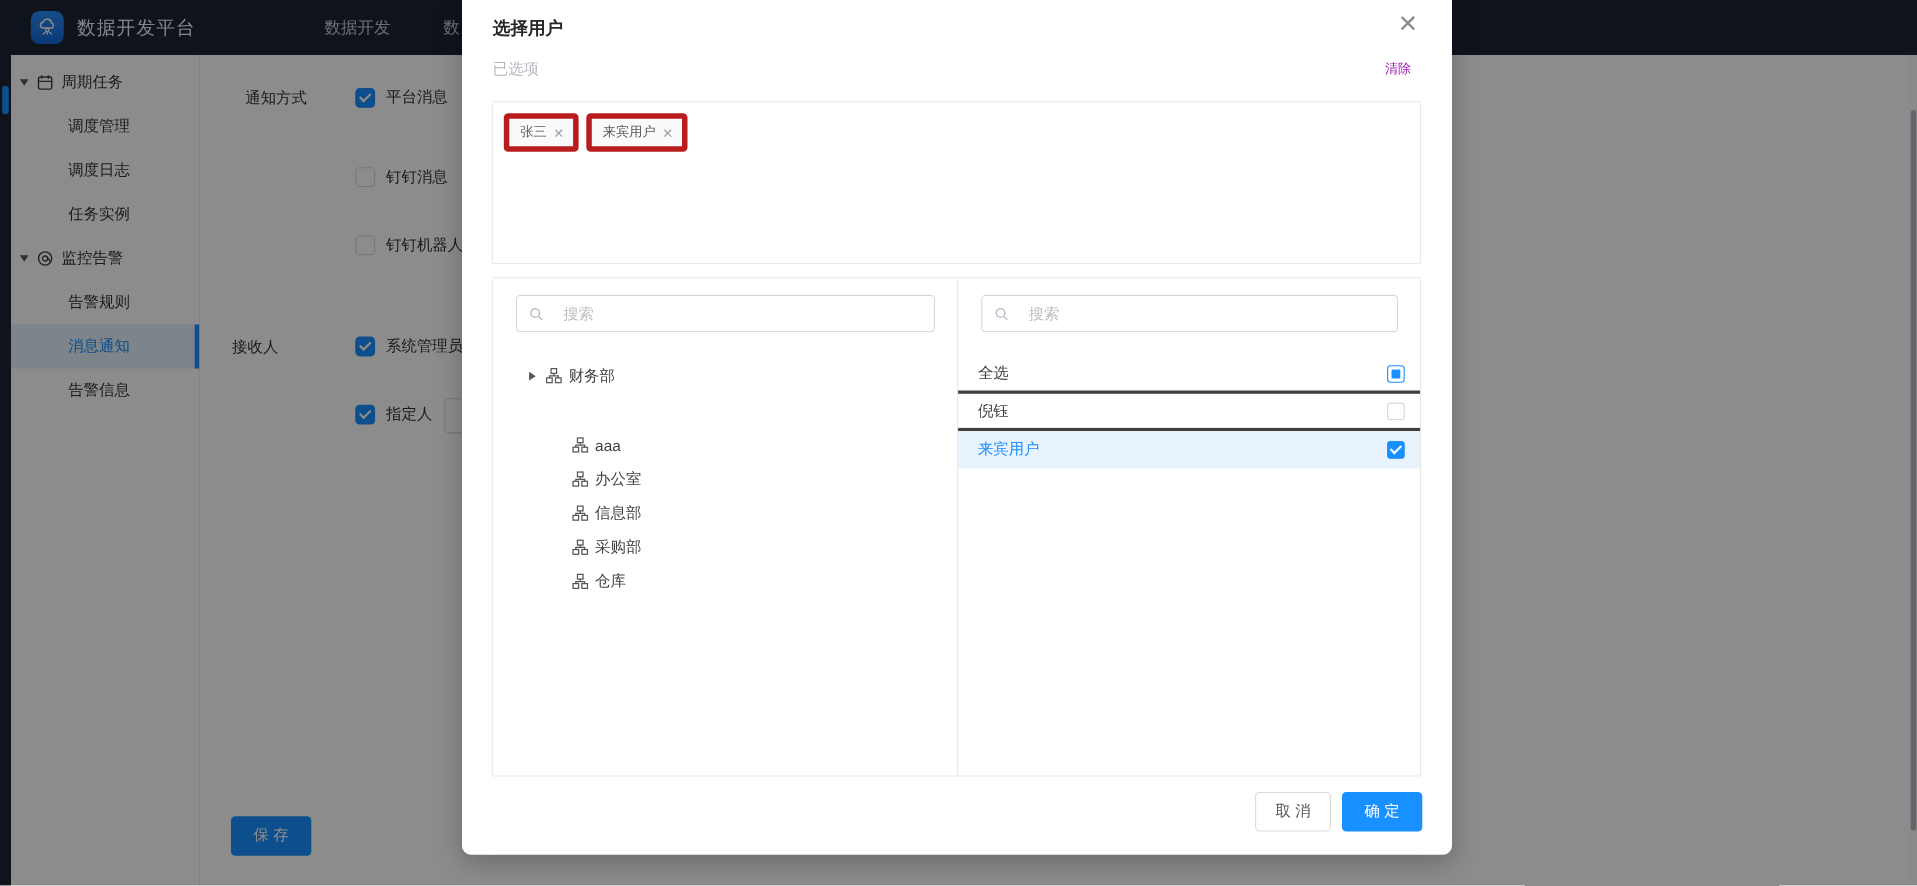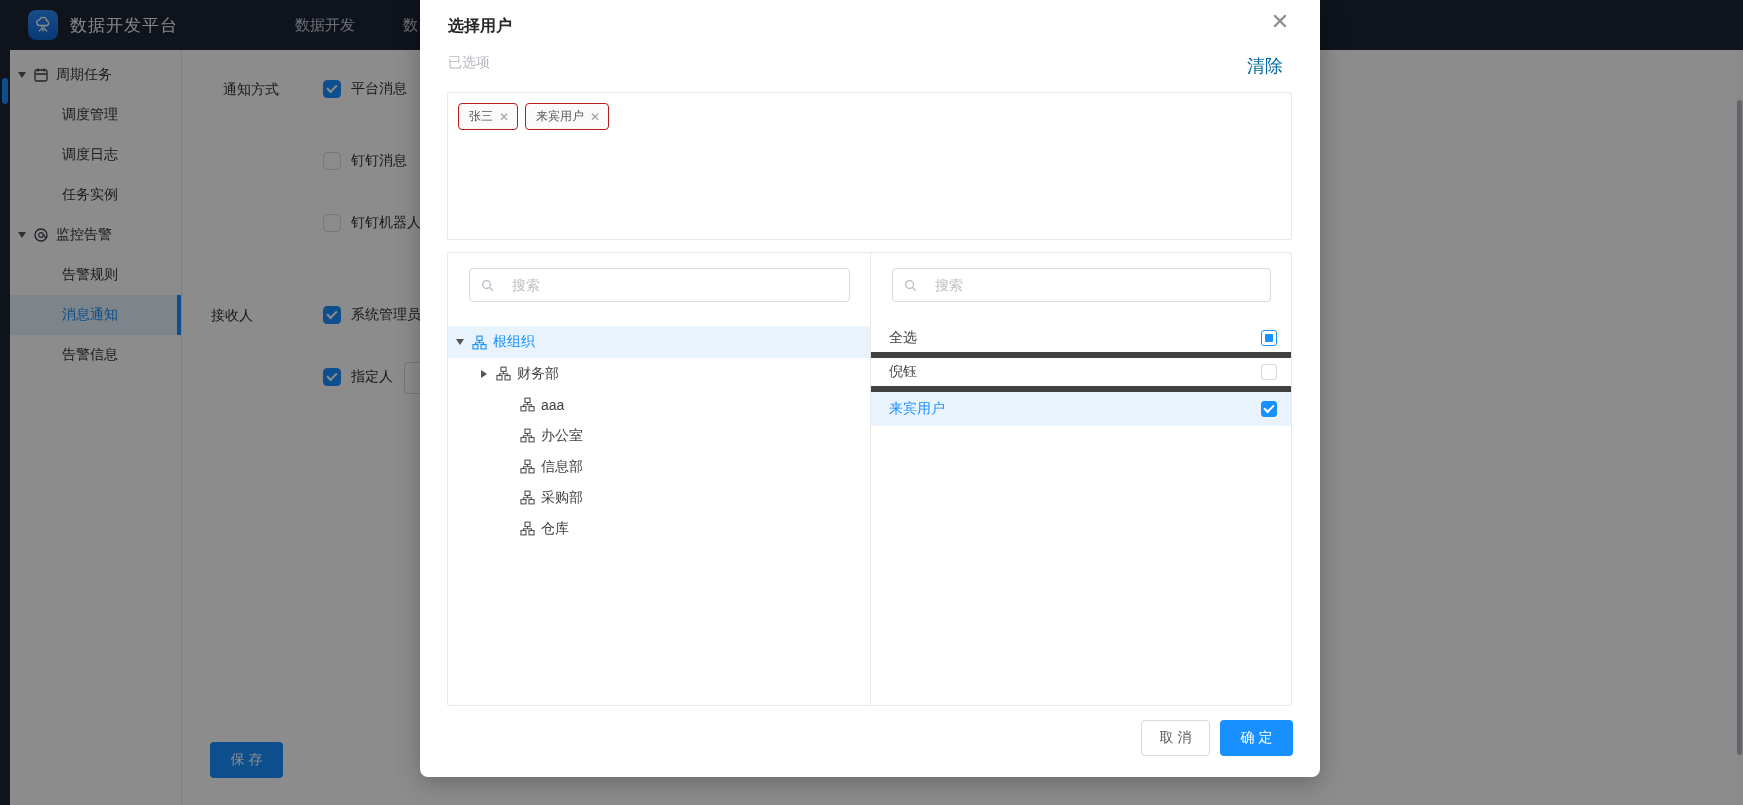--- a/index.html
+++ b/index.html
@@ -53,24 +53,24 @@
   .v-thumb { position:absolute; left:1px; width:5px; top:50px; height:655px; background:#b3b9c3; border-radius:3px; }
 
   
   .mask { position:absolute; inset:0; background:rgba(0,0,0,0.45); z-index:5; }
   .modal { position:absolute; left:420px; top:0; width:900px; height:777px; background:#fff;
     border-radius:0 0 8px 8px; box-shadow:0 6px 24px rgba(0,0,0,.25); z-index:10; }
   .modal-title { position:absolute; left:28px; top:16px; font-size:16px; font-weight:bold; color:#262626; }
   .modal-close { position:absolute; right:26px; top:8px; font-size:22px; color:#8c8c8c; cursor:pointer;
     width:28px; height:28px; display:flex; align-items:center; justify-content:center; }
   .sel-label { position:absolute; left:28px; top:54px; font-size:14px; color:#b4b8bf; }
-  .clear-link { position:absolute; right:37px; top:54px; font-size:18px; color:#0369a1; cursor:pointer; }
+  .clear-link { position:absolute; right:37px; top:54px; font-size:12px; color:#a21caf; cursor:pointer; }
   .sel-box { position:absolute; left:27px; top:92px; width:845px; height:148px; border:1px solid #e8e8e8;
     border-radius:2px; padding:10px; display:flex; align-items:flex-start; gap:7px; }
-  .tag { display:flex; align-items:center; gap:6px; background:#fafafa; border:1px solid #b91c1c;
+  .tag { display:flex; align-items:center; gap:6px; background:#fafafa; border:5px solid #b91c1c;
     border-radius:4px; padding:4px 8px 4px 10px; font-size:12px; color:#595959; }
   .tag-x { color:#9aa0a6; font-size:12px; cursor:pointer; }
 
   .transfer { position:absolute; left:27px; top:252px; width:845px; height:454px; border:1px solid #e8e8e8;
     border-radius:2px; display:flex; }
   .pane-left { width:423px; border-right:1px solid #e8e8e8; position:relative; }
   .pane-right { flex:1; position:relative; }
   .search-box { position:absolute; left:21px; top:15px; right:20px; height:34px; border:1px solid #d9d9d9;
     border-radius:4px; display:flex; align-items:center; padding:0 10px; gap:17px; background:#fff; }
   .search-box input { border:none; outline:none; flex:1; font-size:14px; color:#333; background:transparent;
@@ -81,21 +81,21 @@
   .tree-row { height:31px; display:flex; align-items:center; cursor:pointer; color:#404040; }
   .tree-root { background:#e8f3fe; color:#1890ff; }
   .tree-root .org-ico { color:#1890ff; }
   .tree-caret { width:24px; display:flex; justify-content:center; flex:0 0 auto; }
   .org-ico { color:#555; display:flex; margin-right:6px; }
   .tcd { width:0;height:0;border-left:4.5px solid transparent;border-right:4.5px solid transparent;border-top:6px solid #555; }
   .tcr { width:0;height:0;border-top:4.5px solid transparent;border-bottom:4.5px solid transparent;border-left:6px solid #555; }
 
   .ulist { position:absolute; left:0; right:0; top:71px; font-size:14px; }
   .u-row { height:34px; display:flex; align-items:center; padding:0 14px 0 18px; color:#404040;
-    border-bottom:6px solid #404040; cursor:pointer; }
+    border-bottom:3px solid #404040; cursor:pointer; }
   .u-row:last-child { border-bottom:none; }
   .u-row.sel { background:#e8f3fe; color:#1890ff; border-bottom:none; }
   .u-row .spacer { flex:1; }
 
   .modal-footer { position:absolute; right:27px; top:720px; display:flex; gap:10px;justify-content:space-between; }
   .btn-cancel { width:69px; height:36px; background:#fff; border:1px solid #d9d9d9; border-radius:4px;
     font-size:14px; color:#595959; cursor:pointer; font-family:inherit; }
   .btn-ok { width:73px; height:36px; background:#1890ff; border:none; border-radius:4px;
     font-size:14px; color:#fff; cursor:pointer; font-family:inherit; }
 </style>
@@ -218,49 +218,35 @@
 
       <div class="pane-left">
         <div class="search-box">
           <svg width="15" height="15" viewBox="0 0 16 16">
             <circle cx="7" cy="7" r="4.2" fill="none" stroke="#b9bec7" stroke-width="1.4"></circle>
             <line x1="10.2" y1="10.2" x2="13.6" y2="13.6" stroke="#b9bec7" stroke-width="1.4"></line>
           </svg>
           <input type="text" placeholder="搜索" style="">
         </div>
         <div class="tree">
-          <div class="tree-row tree-root" style="height:32px;">
-            <span class="tree-caret">
-                <span class="tcd"></span>
-              </span>
-            <span class="org-ico">
-              <svg width="15" height="15" viewBox="0 0 16 16">
-                  <rect x="5.3" y="1.2" width="5.4" height="4.6" fill="none" stroke="currentColor" stroke-width="1.2"></rect>
-                  <rect x="1" y="10.2" width="5.4" height="4.6" fill="none" stroke="currentColor" stroke-width="1.2"></rect>
-                  <rect x="9.6" y="10.2" width="5.4" height="4.6" fill="none" stroke="currentColor" stroke-width="1.2"></rect>
-                  <path d="M8 5.8v2.4M3.7 10.2V8.2h8.6v2" fill="none" stroke="currentColor" stroke-width="1.2"></path>
-                </svg>
-            </span>
-            <span>根组织</span>
-          </div>
           <div class="tree-row" style="padding-left:24px;">
             <span class="tree-caret">
                 <span class="tcr"></span>
               </span>
             <span class="org-ico">
               <svg width="15" height="15" viewBox="0 0 16 16">
                   <rect x="5.3" y="1.2" width="5.4" height="4.6" fill="none" stroke="currentColor" stroke-width="1.2"></rect>
                   <rect x="1" y="10.2" width="5.4" height="4.6" fill="none" stroke="currentColor" stroke-width="1.2"></rect>
                   <rect x="9.6" y="10.2" width="5.4" height="4.6" fill="none" stroke="currentColor" stroke-width="1.2"></rect>
                   <path d="M8 5.8v2.4M3.7 10.2V8.2h8.6v2" fill="none" stroke="currentColor" stroke-width="1.2"></path>
                 </svg>
             </span>
             <span>财务部</span>
           </div>
-          <div class="tree-row" style="padding-left:72px;">
+          <div class="tree-row" style="padding-left:72px;margin-top:32px;">
             <span class="org-ico">
               <svg width="15" height="15" viewBox="0 0 16 16">
                   <rect x="5.3" y="1.2" width="5.4" height="4.6" fill="none" stroke="currentColor" stroke-width="1.2"></rect>
                   <rect x="1" y="10.2" width="5.4" height="4.6" fill="none" stroke="currentColor" stroke-width="1.2"></rect>
                   <rect x="9.6" y="10.2" width="5.4" height="4.6" fill="none" stroke="currentColor" stroke-width="1.2"></rect>
                   <path d="M8 5.8v2.4M3.7 10.2V8.2h8.6v2" fill="none" stroke="currentColor" stroke-width="1.2"></path>
                 </svg>
             </span>
             <span>aaa</span>
           </div>

